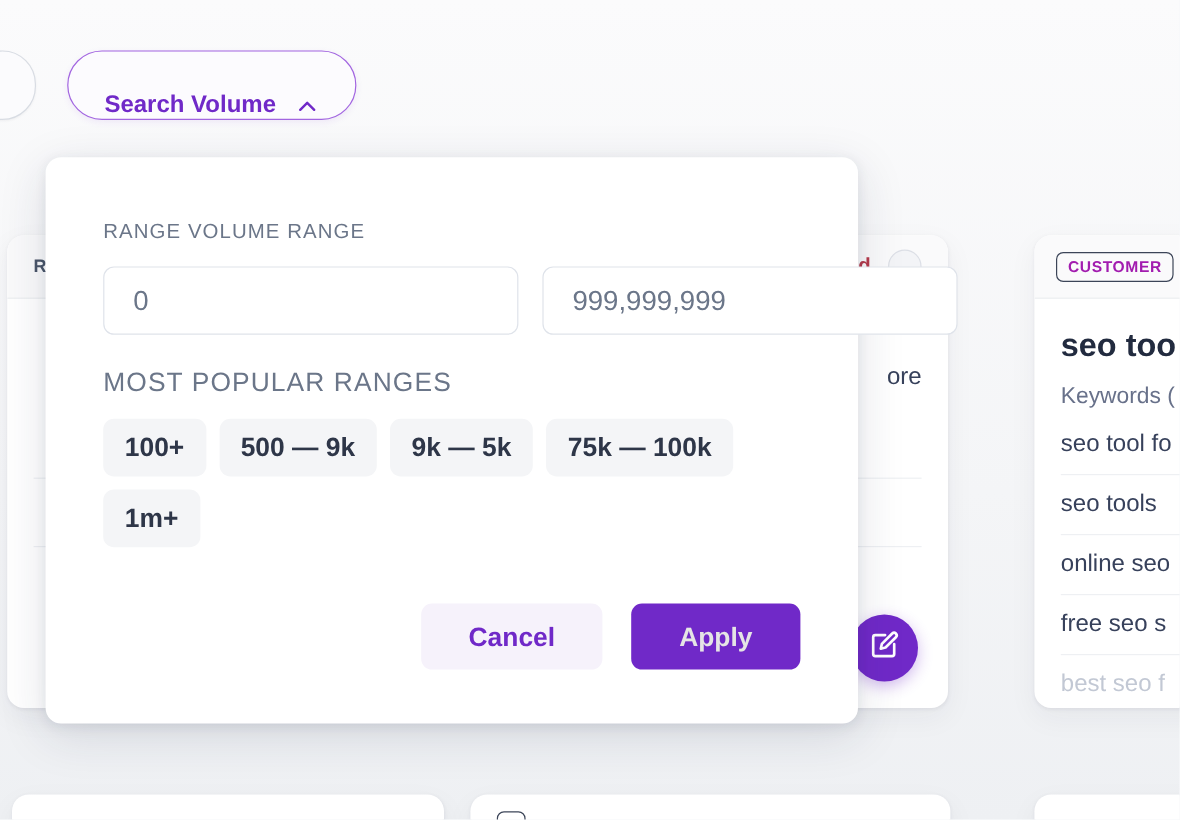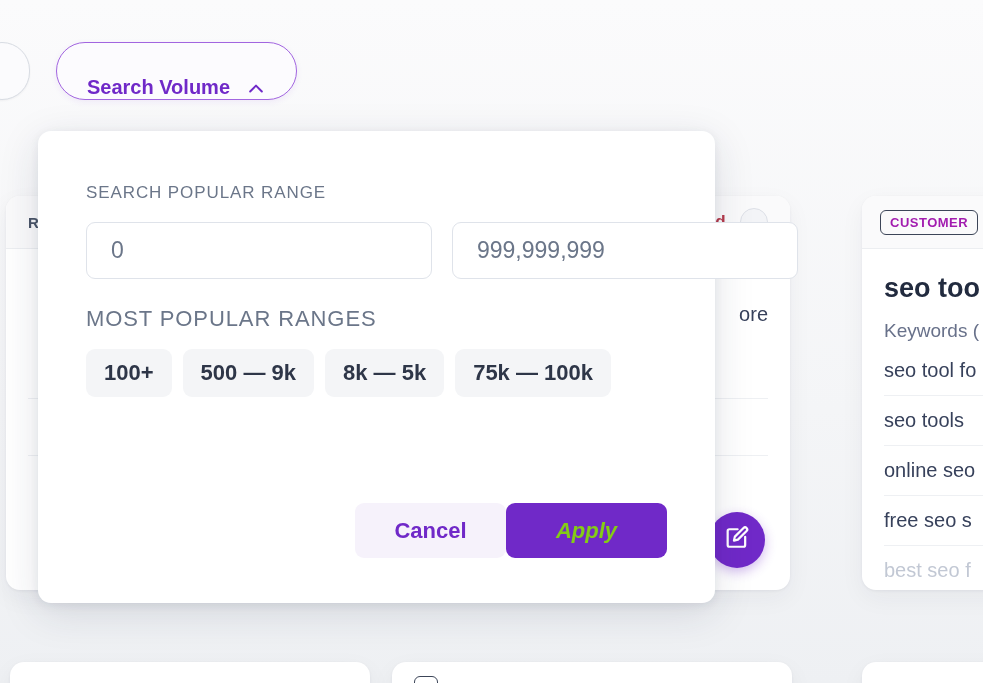--- a/index.html
+++ b/index.html
@@ -196,42 +196,42 @@
     color: #2e3648;
     cursor: pointer;
     white-space: nowrap;
   }
 
   .actions {
     position: absolute;
     right: 48px;
     bottom: 45px;
     display: flex;
+    gap: 24px;
     align-items: center;
   }
   .btn {
     border: none;
     border-radius: 9px;
     font-family: "Liberation Sans", sans-serif;
     font-size: 22px;
     font-weight: 700;
     cursor: pointer;
     height: 55px;
     box-sizing: border-box;
   }
   .btn-cancel {
     background: #f6f2fb;
     color: #7029c8;
     width: 151px;
   }
   .btn-apply {
     background: #7029c8;
-    color: #84cc16;
-    width: 161px;
-    font-style: italic;
+    color: #e5e5e5;
+    width: 141px;
   }
 </style>
 </head>
 <body>
 
 <div id="backdrop"></div>
 
 <div class="pill-row">
   <div class="pill clipped"></div>
   <div class="pill active">
@@ -285,33 +285,34 @@
 <div class="fab">
   <span>
     <svg viewBox="0 0 24 24" fill="none" stroke="#ffffff" stroke-width="1.9" stroke-linecap="round" stroke-linejoin="round">
       <path d="M12.5 4.5H5.5a1.5 1.5 0 0 0-1.5 1.5v12a1.5 1.5 0 0 0 1.5 1.5h12a1.5 1.5 0 0 0 1.5-1.5v-7"></path>
       <path d="M17.6 3.4a1.8 1.8 0 0 1 2.6 2.6L12.8 13.4l-3.4.8.8-3.4z"></path>
     </svg>
   </span>
 </div>
 
 <div id="modal">
-  <div class="section-label">SEARCH POPULAR RANGE</div>
+  <div class="section-label">RANGE VOLUME RANGE</div>
 
   <div class="inputs">
     <input class="vol-input" type="text" placeholder="0" style="">
     <input class="vol-input" type="text" placeholder="999,999,999" style="">
   </div>
 
   <div class="sub-head">MOST POPULAR RANGES</div>
 
   <div class="chips">
     <button class="chip">100+</button>
     <button class="chip">500 — 9k</button>
-    <button class="chip">8k — 5k</button>
+    <button class="chip">9k — 5k</button>
     <button class="chip">75k — 100k</button>
+    <button class="chip">1m+</button>
   </div>
 
   <div class="actions">
     <button class="btn btn-cancel">Cancel</button>
     <button class="btn btn-apply">Apply</button>
   </div>
 </div>
 
 </body></html>

